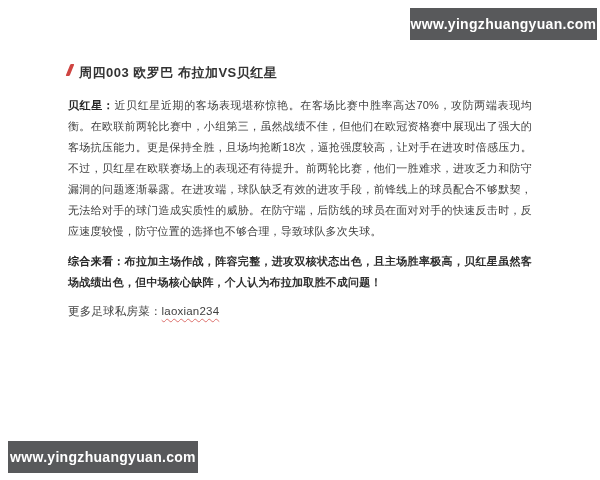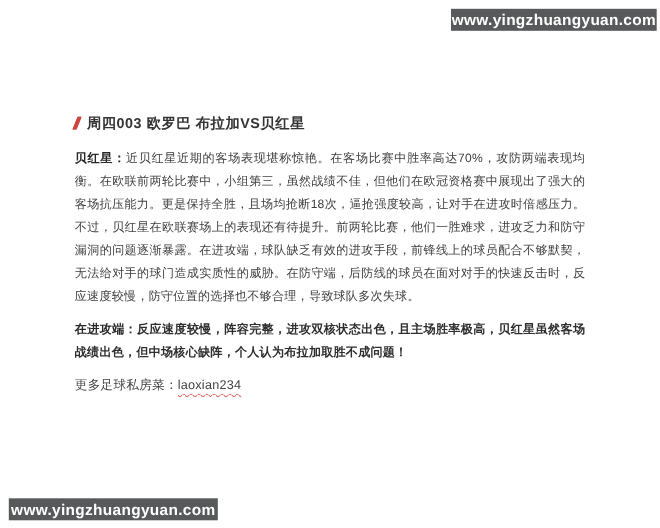--- a/index.html
+++ b/index.html
@@ -21,37 +21,36 @@
   .badge{
     position:absolute;
     background:var(--badge-bg);
     color:var(--badge-text);
     font-size:14px;
     font-weight:700;
     letter-spacing:.3px;
     display:flex;
     align-items:center;
     justify-content:center;
-    height:20px;
+    height:32px;
   }
   .badge-top{top:8px;right:3px;width:187px;}
   .badge-bottom{bottom:7px;left:8px;width:190px;}
   .article{
     position:absolute;
     left:68px;
     top:64px;
     width:464px;
     color:var(--text);
   }
   .title-row{
     display:flex;
-    align-items:center;
+    align-items:flex-start;
     gap:7px;
     margin-bottom:13px;
-    margin-top:39px;
   }
   .slash{
     display:inline-block;
     width:4px;
     height:12px;
     background:var(--accent);
     transform:skewX(-22deg);
     border-radius:1px;
   }
   .title{
@@ -100,21 +99,21 @@
   <div class="article">
 
     <div class="title-row">
       <span class="slash"></span>
       <h1 class="title">周四003 欧罗巴 布拉加VS贝红星</h1>
     </div>
 
 
     <p class="para"><strong class="label">贝红星：</strong><span>近贝红星近期的客场表现堪称惊艳。在客场比赛中胜率高达70%，攻防两端表现均衡。在欧联前两轮比赛中，小组第三，虽然战绩不佳，但他们在欧冠资格赛中展现出了强大的客场抗压能力。更是保持全胜，且场均抢断18次，逼抢强度较高，让对手在进攻时倍感压力。不过，贝红星在欧联赛场上的表现还有待提升。前两轮比赛，他们一胜难求，进攻乏力和防守漏洞的问题逐渐暴露。在进攻端，球队缺乏有效的进攻手段，前锋线上的球员配合不够默契，无法给对手的球门造成实质性的威胁。在防守端，后防线的球员在面对对手的快速反击时，反应速度较慢，防守位置的选择也不够合理，导致球队多次失球。</span></p>
 
-    <p class="para conclusion"><strong class="label">在进攻端：</strong><span>反应速度较慢，阵容完整，进攻双核状态出色，且主场胜率极高，贝红星虽然客场战绩出色，但中场核心缺阵，个人认为布拉加取胜不成问题！</span></p>
+    <p class="para conclusion"><strong class="label">综合来看：</strong><span>布拉加主场作战，阵容完整，进攻双核状态出色，且主场胜率极高，贝红星虽然客场战绩出色，但中场核心缺阵，个人认为布拉加取胜不成问题！</span></p>
 
     <p class="footer"><span>更多足球私房菜：</span><span class="handle">laoxian234</span></p>
 
   </div>
 
   <div class="badge badge-bottom">www.yingzhuangyuan.com</div>
 
 </div>
 
 </body></html>

